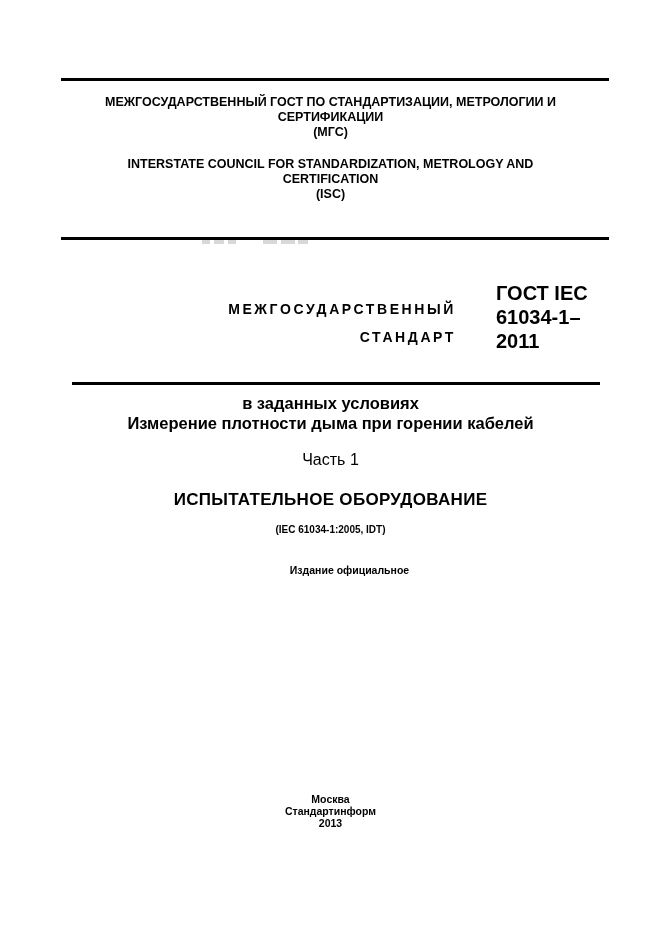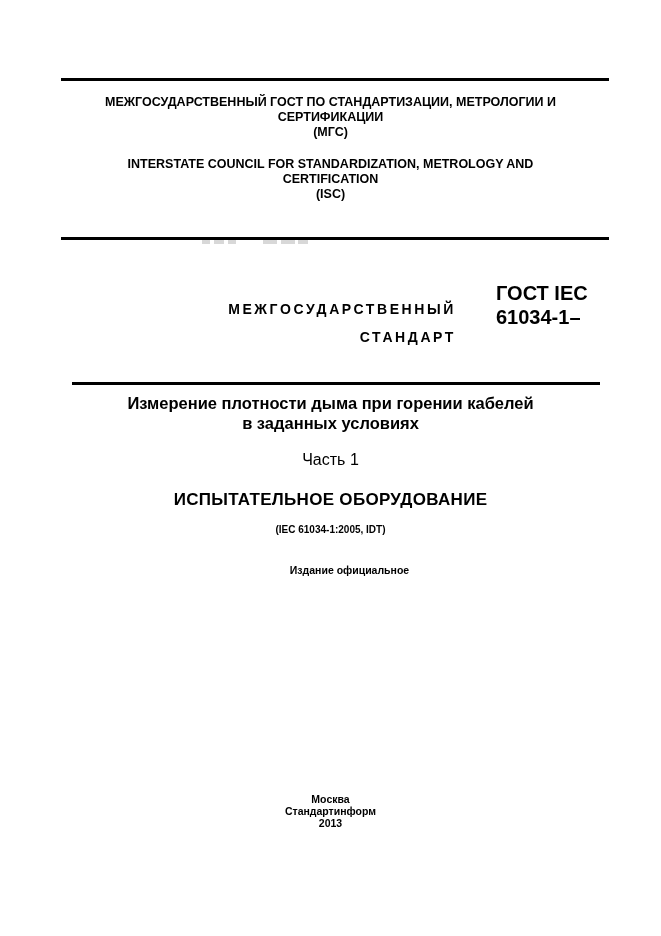--- a/index.html
+++ b/index.html
@@ -123,27 +123,28 @@
 <div class="ghost" style="left:263px; top:240px; width:14px;"></div>
 <div class="ghost" style="left:281px; top:240px; width:14px;"></div>
 <div class="ghost" style="left:298px; top:240px; width:10px;"></div>
 
 <div class="std-type std-type-1">МЕЖГОСУДАРСТВЕННЫЙ</div>
 <div class="std-type std-type-2">СТАНДАРТ</div>
 
 <div class="std-number">
   <span>ГОСТ IEC</span>
   <span>61034-1–</span>
+  <span>2011</span>
 </div>
 
 <div class="rule" style="left:72px; top:382px; width:528px;"></div>
 
 <div class="block title">
+  <span>в заданных условиях</span>
   <span>Измерение плотности дыма при горении кабелей</span>
-  <span>в заданных условиях</span>
 </div>
 
 <div class="block part">Часть 1</div>
 
 <div class="block subtitle">ИСПЫТАТЕЛЬНОЕ ОБОРУДОВАНИЕ</div>
 
 <div class="block ref">(IEC 61034-1:2005, IDT)</div>
 
 <div class="block edition">Издание официальное</div>
 

